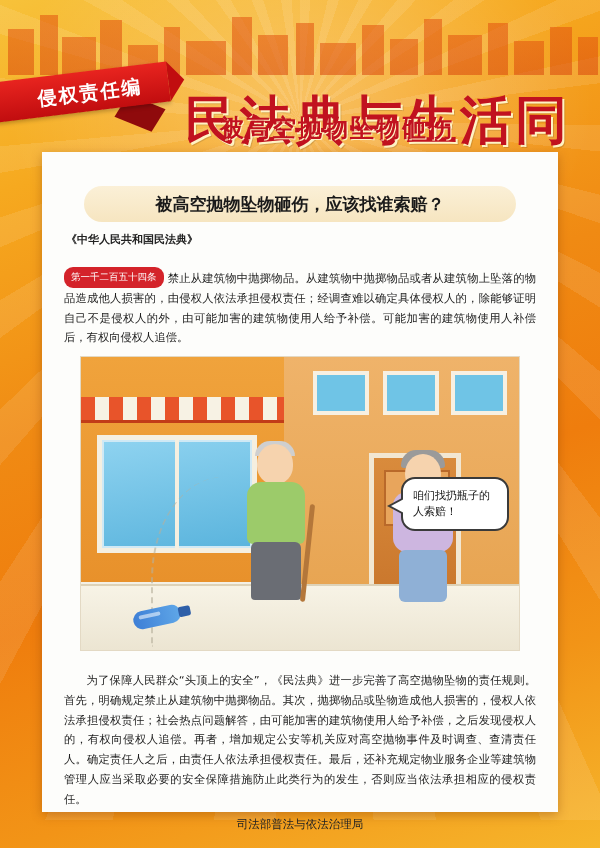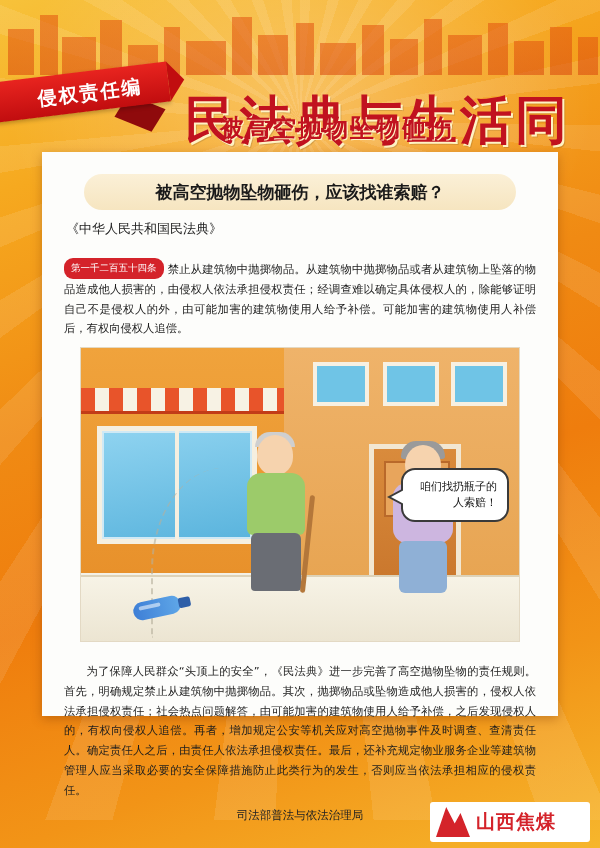--- a/index.html
+++ b/index.html
@@ -78,36 +78,36 @@
     position: absolute; left: 10px; top: 80px;
     width: 160px; text-align: center;
     font-size: 19px; font-weight: bold; color: #fff;
     letter-spacing: 2px; transform: rotate(-7deg);
     font-family: "DejaVu Sans", "Liberation Sans", sans-serif;
     z-index: 3;
   }
   
   .card {
     position: absolute; left: 42px; top: 152px;
-    width: 516px; height: 564px;
+    width: 516px; height: 660px;
     background: #fdfdfb;
     box-shadow: 0 3px 10px rgba(120,50,0,.35);
-    padding: 18px 22px 10px 22px;
+    padding: 30px 22px 10px 22px;
   }
   .q-banner {
     margin: 4px auto 10px auto;
     width: 432px; height: 36px;
     background: linear-gradient(180deg, #fbf0d7, #f6e5c0);
     border-radius: 18px;
     display: flex; align-items: center; justify-content: center;
     font-size: 17px; font-weight: bold; color: #1a1a1a;
     font-family: "DejaVu Sans", "Liberation Sans", sans-serif;
   }
   .lawname {
-    font-size: 13px; font-weight: normal; color: #222;
+    font-size: 11px; font-weight: bold; color: #222;
     margin: 4px 0 6px 2px;
     font-family: "DejaVu Sans", "Liberation Sans", sans-serif;
   }
   .art-tag {
     display: inline-block;
     background: #d4232a; color: #fff;
     font-size: 9.5px; padding: 2px 7px; border-radius: 9px;
     vertical-align: 2px; margin-right: 4px;
     font-family: "DejaVu Sans", "Liberation Sans", sans-serif;
     white-space: nowrap;
@@ -208,21 +208,21 @@
     left: 300px; bottom: 46px; width: 86px; height: 150px;
   }
   .p-mid .head { position:absolute; left:24px; top:0; width:36px;height:40px;background:#f6d3ae;border-radius:50%; }
   .p-mid .hair { position:absolute; left:20px; top:-4px; width:44px;height:18px;background:#9a9a9a;border-radius:22px 22px 4px 4px; }
   .p-mid .body { position:absolute; left:12px; top:38px; width:60px;height:60px;background:#cdb6e0;border-radius:14px; }
   .p-mid .legs { position:absolute; left:18px; top:96px; width:48px;height:52px;background:#8fb0d6;border-radius:6px; }
   .bubble {
     position: absolute; right: 10px; top: 120px;
     width: 108px; padding: 9px 10px;
     background: #fff; border: 2px solid #3a3a3a; border-radius: 14px;
-    font-size: 11px; line-height: 1.45; color: #111; text-align: right;
+    font-size: 11px; line-height: 1.45; color: #111; text-align: left;
     font-family: "DejaVu Sans", "Liberation Sans", sans-serif;
   }
   .bubble::after {
     content:""; position:absolute; left:-12px; bottom:16px;
     border-top:7px solid transparent;border-bottom:7px solid transparent;
     border-right:13px solid #fff;
   }
   .bubble::before {
     content:""; position:absolute; left:-16px; bottom:15px;
     border-top:8px solid transparent;border-bottom:8px solid transparent;
@@ -344,18 +344,14 @@
     <div class="body-text">
       <p>为了保障人民群众“头顶上的安全”，《民法典》进一步完善了高空抛物坠物的责任规则。首先，明确规定禁止从建筑物中抛掷物品。其次，抛掷物品或坠物造成他人损害的，侵权人依法承担侵权责任；社会热点问题解答，由可能加害的建筑物使用人给予补偿，之后发现侵权人的，有权向侵权人追偿。再者，增加规定公安等机关应对高空抛物事件及时调查、查清责任人。确定责任人之后，由责任人依法承担侵权责任。最后，还补充规定物业服务企业等建筑物管理人应当采取必要的安全保障措施防止此类行为的发生，否则应当依法承担相应的侵权责任。</p>
     </div>
 
     <div class="footer-lines">
       <div>司法部普法与依法治理局</div>
 
     </div>
   </div>
 
-  <div class="logo-box">
-    <div class="logo-mark"></div>
-    <div class="logo-text">山西焦煤</div>
-  </div>
 
 </div>
 
 </body></html>

